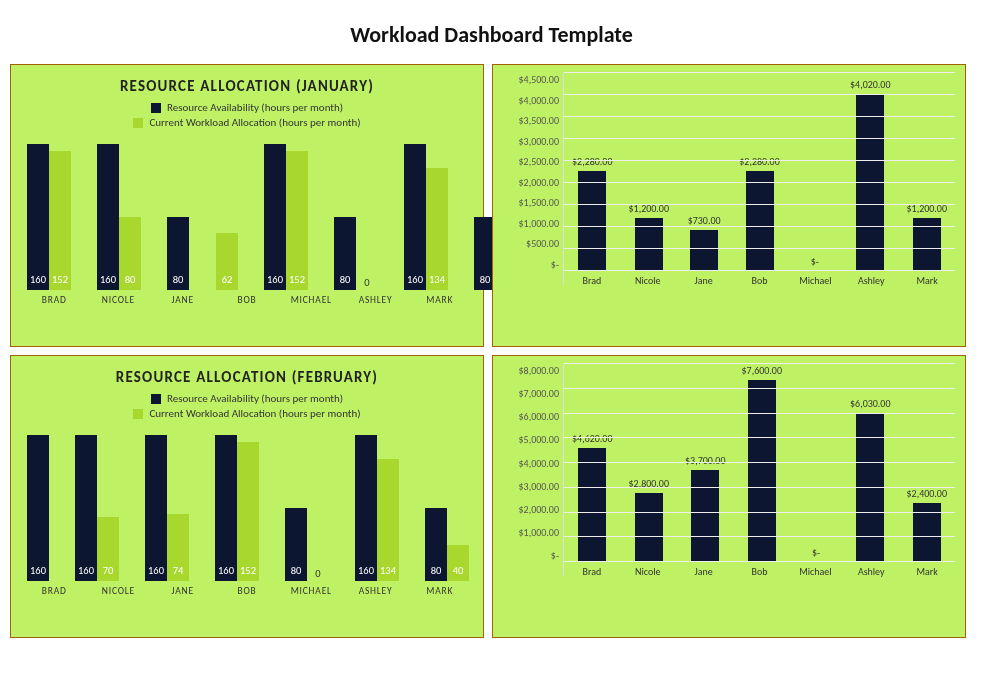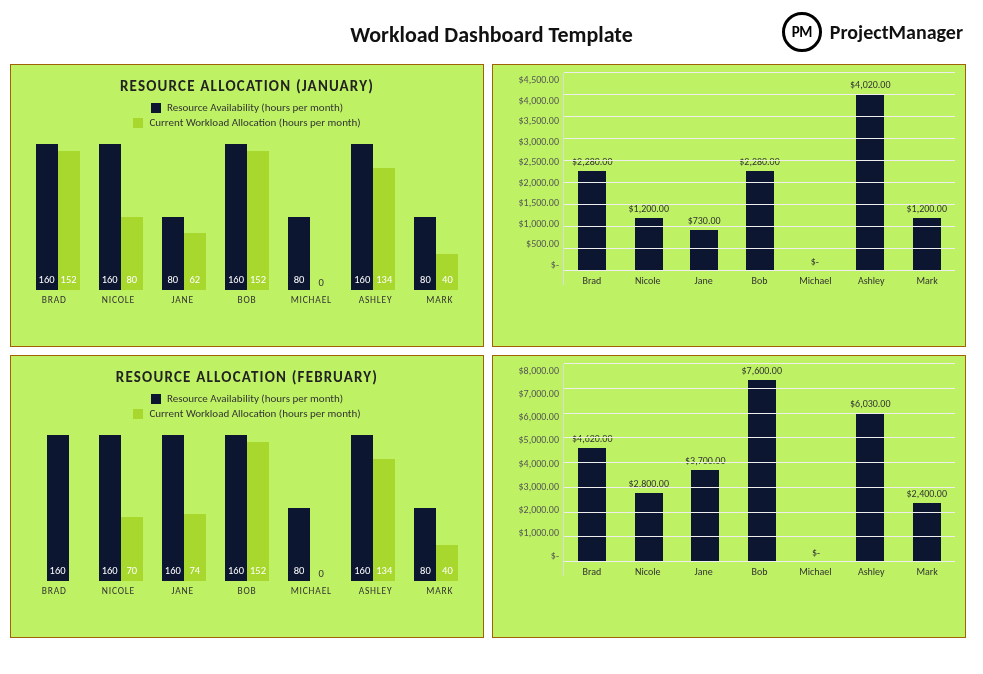--- a/index.html
+++ b/index.html
@@ -84,21 +84,21 @@
   .swatch { width: 10px; height: 10px; display: inline-block; }
   .sw-dark { background: #0c1631; }
   .sw-lime { background: #a8d82e; }
 
   
   .gb-chart {
     display: flex;
     align-items: flex-end;
     height: 155px;
     padding: 0 6px;
-    gap: 2px;
+    gap: 26px;
   }
   .gb-group {
     flex: 1;
     display: flex;
     align-items: flex-end;
     justify-content: center;
     gap: 0;
     height: 100%;
   }
   .gb-bar {
@@ -191,24 +191,20 @@
     padding: 0 8px;
     gap: 16px;
   }
   .sb-cat { flex: 1; text-align: center; font-size: 10px; color: #333; }
 </style>
 </head>
 <body>
 
 <div class="header">
   <h1>Workload Dashboard Template</h1>
-  <div class="brand">
-    <div class="brand-logo">PM</div>
-    <div class="brand-name">ProjectManager</div>
-  </div>
 </div>
 
 <div class="grid">
 
   <div class="panel">
     <div class="panel-title">RESOURCE ALLOCATION (JANUARY)</div>
     <div class="legend">
       <div class="legend-row">
           <span class="swatch sw-dark"></span>
           <span>Resource Availability (hours per month)</span>
@@ -232,21 +228,21 @@
             <span class="gb-val">160</span>
           </div>
           <div class="gb-bar lime" style="height: 47.0588%;">
             <span class="gb-val">80</span>
           </div>
         </div>
         <div class="gb-group">
           <div class="gb-bar dark" style="height: 47.0588%;">
             <span class="gb-val">80</span>
           </div>
-          <div class="gb-bar lime" style="height: 36.4706%;">
+          <div class="gb-bar lime" style="height: 36.4706%; margin-left: 27px;">
             <span class="gb-val">62</span>
           </div>
         </div>
         <div class="gb-group">
           <div class="gb-bar dark" style="height: 94.1176%;">
             <span class="gb-val">160</span>
           </div>
           <div class="gb-bar lime" style="height: 89.4118%;">
             <span class="gb-val">152</span>
           </div>

